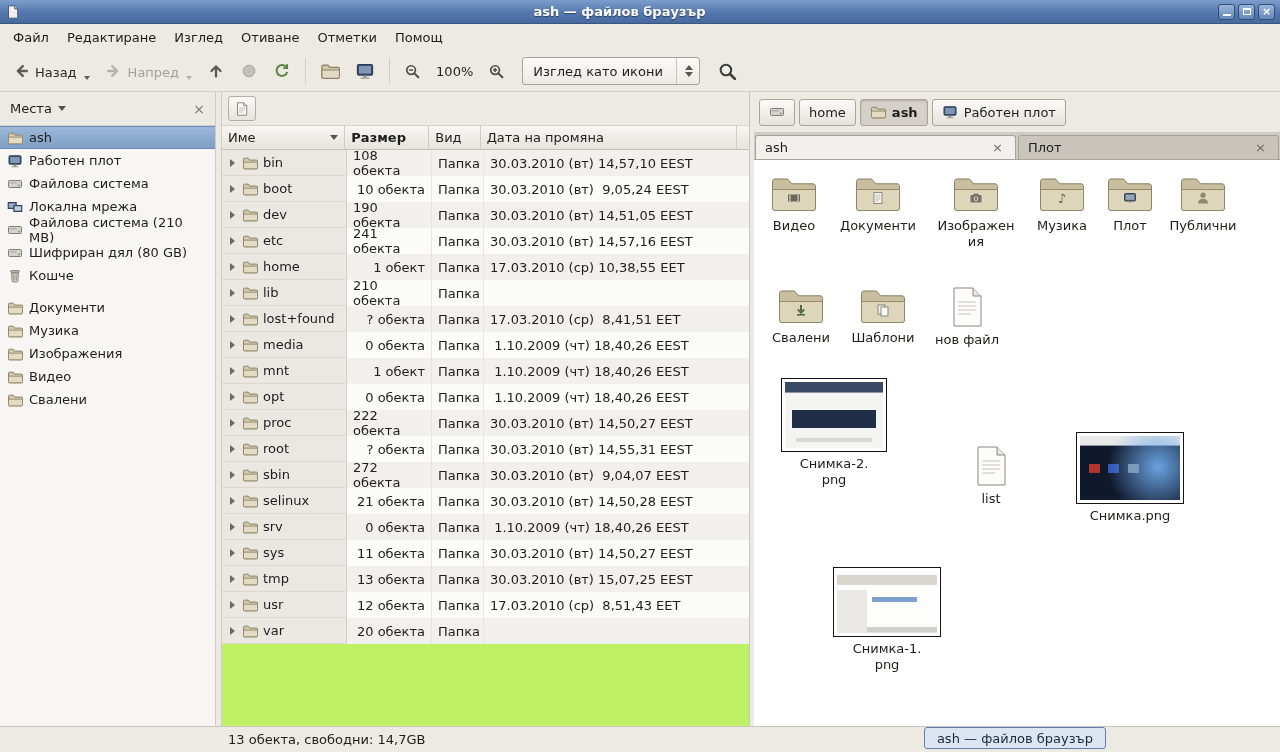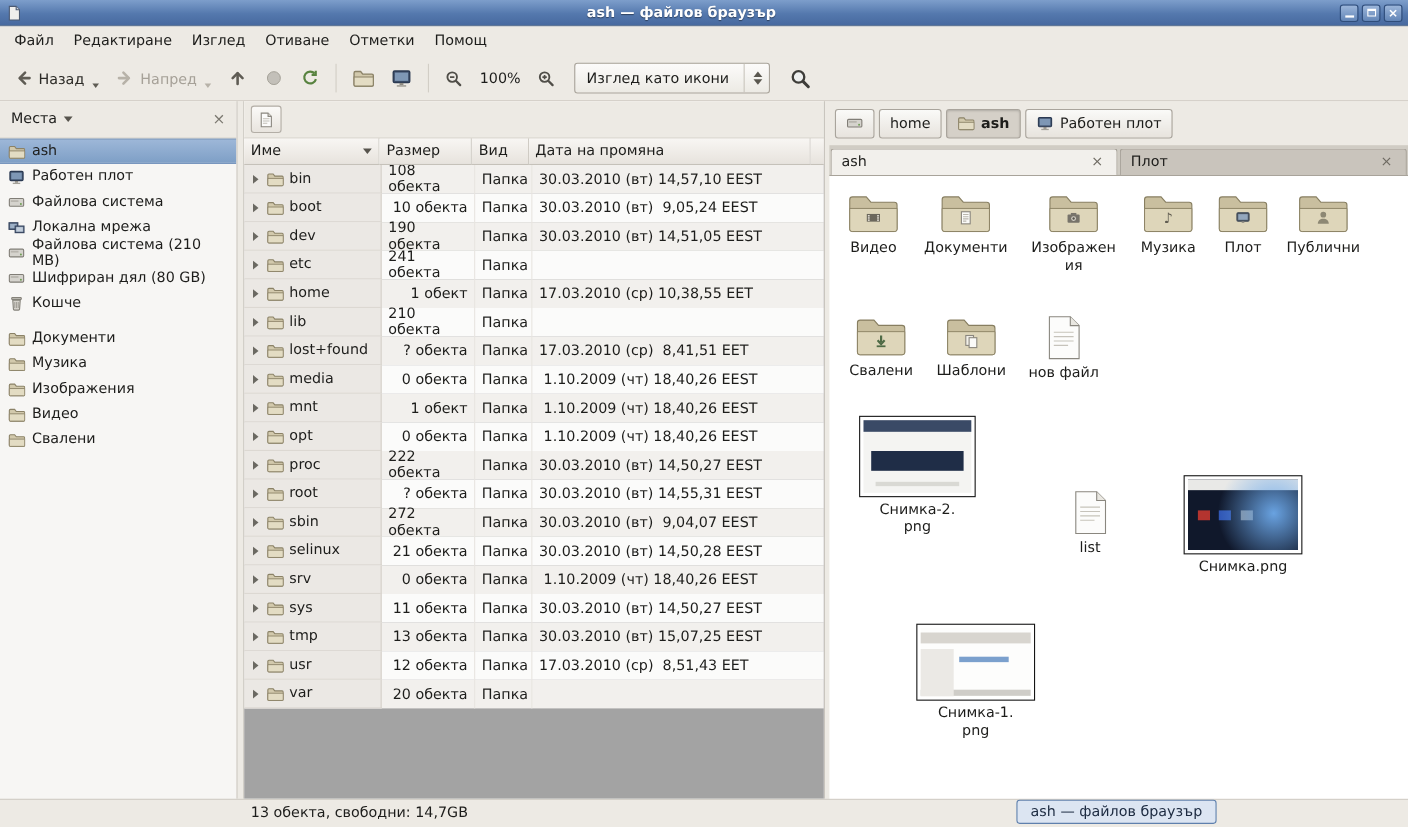--- a/index.html
+++ b/index.html
@@ -64,21 +64,21 @@
   .tp-toolbar { height:34px; flex:none; background:#edeae4; border-bottom:1px solid #d6d2ca;
     display:flex; align-items:center; padding:0 6px; }
   .mini-btn { width:28px; height:25px; border:1px solid #b3aea6; border-radius:3px;
     background:linear-gradient(#fbfaf8,#e8e4de); display:flex; align-items:center; justify-content:center; }
   .tree-headers { display:flex; height:24px; flex:none; }
   .tree-hcell { display:flex; align-items:center; justify-content:space-between; padding:0 6px;
     background:linear-gradient(#f8f6f3,#e7e3dd); border-right:1px solid #cfcbc4; border-bottom:1px solid #c5c1b9; }
   .tree-hcell.fill { flex:1; border-right:none; }
   .sort-arrow { width:0; height:0; border-left:4px solid transparent; border-right:4px solid transparent;
     border-top:5px solid #57544d; }
-  .tree-rows { flex:1; background:#a3a3a3; overflow:hidden; }
+  .tree-rows { flex:1; background:#bef264; overflow:hidden; }
   .tree-row { display:flex; height:26px; background:#fbfbfa; }
   .tree-row.alt { background:#f2f0ed; }
   .tree-row .cell { display:flex; align-items:center; padding:0 6px; border-right:1px solid #e8e5e0; }
   .cell.name { background:#ebe8e4; border-bottom:1px solid #dcd8d2; border-right:1px solid #d4d0c9; gap:5px; }
   .cell.size { justify-content:flex-end; }
   .cell.date { white-space:pre; border-right:none; }
   .expander { width:0; height:0; border-left:5px solid #6b6962; border-top:4px solid transparent;
     border-bottom:4px solid transparent; margin:0 2px 0 2px; flex:none; }
 
   .pane-divider { width:5px; background:#edeae4; border-left:1px solid #c9c5be; }
@@ -404,21 +404,21 @@
                 <path d="M5 7h6M5 9h6M5 11h4" stroke="#c2bfb7"></path>
               </svg>
             </span>
         </button>
       </div>
       <div class="tree-headers" id="tree-headers">
           <div class="tree-hcell" style="width: 125px;">
             <span>Име</span>
             <span class="sort-arrow"></span>
           </div>
-          <div class="tree-hcell" style="width: 85px;">
+          <div class="tree-hcell" style="width: 85px; font-weight: bold;">
             <span>Размер</span>
           </div>
           <div class="tree-hcell" style="width: 52px;">
             <span>Вид</span>
           </div>
           <div class="tree-hcell" style="width: 260px;">
             <span>Дата на промяна</span>
           </div>
           <div class="tree-hcell fill"></div>
         </div>
@@ -474,20 +474,21 @@
               <span class="icon16">
                 <svg width="16" height="16" viewBox="0 0 16 16">
                   <path d="M1.5 4.2c0-.6.4-1 1-1h3.8l1.5 1.9h6.7c.6 0 1 .4 1 1v6.7c0 .6-.4 1-1 1H2.5c-.6 0-1-.4-1-1z" fill="#d2c9ac" stroke="#8b8267"></path>
                   <path d="M1.5 7.2h14v5.6c0 .6-.4 1-1 1H2.5c-.6 0-1-.4-1-1z" fill="#e3dcc3" stroke="#8b8267" stroke-width=".8"></path>
                 </svg>
               </span>
               <span>etc</span>
             </div>
             <div class="cell size" style="width: 85px;">241 обекта</div>
             <div class="cell type" style="width: 52px;">Папка</div>
+            <div class="cell date" style="width: 260px;">30.03.2010 (вт) 14,57,16 EEST</div>
           </div>
           <div class="tree-row alt">
             <div class="cell name" style="width: 125px;">
               <span class="expander"></span>
               <span class="icon16">
                 <svg width="16" height="16" viewBox="0 0 16 16">
                   <path d="M1.5 4.2c0-.6.4-1 1-1h3.8l1.5 1.9h6.7c.6 0 1 .4 1 1v6.7c0 .6-.4 1-1 1H2.5c-.6 0-1-.4-1-1z" fill="#d2c9ac" stroke="#8b8267"></path>
                   <path d="M1.5 7.2h14v5.6c0 .6-.4 1-1 1H2.5c-.6 0-1-.4-1-1z" fill="#e3dcc3" stroke="#8b8267" stroke-width=".8"></path>
                 </svg>
               </span>

